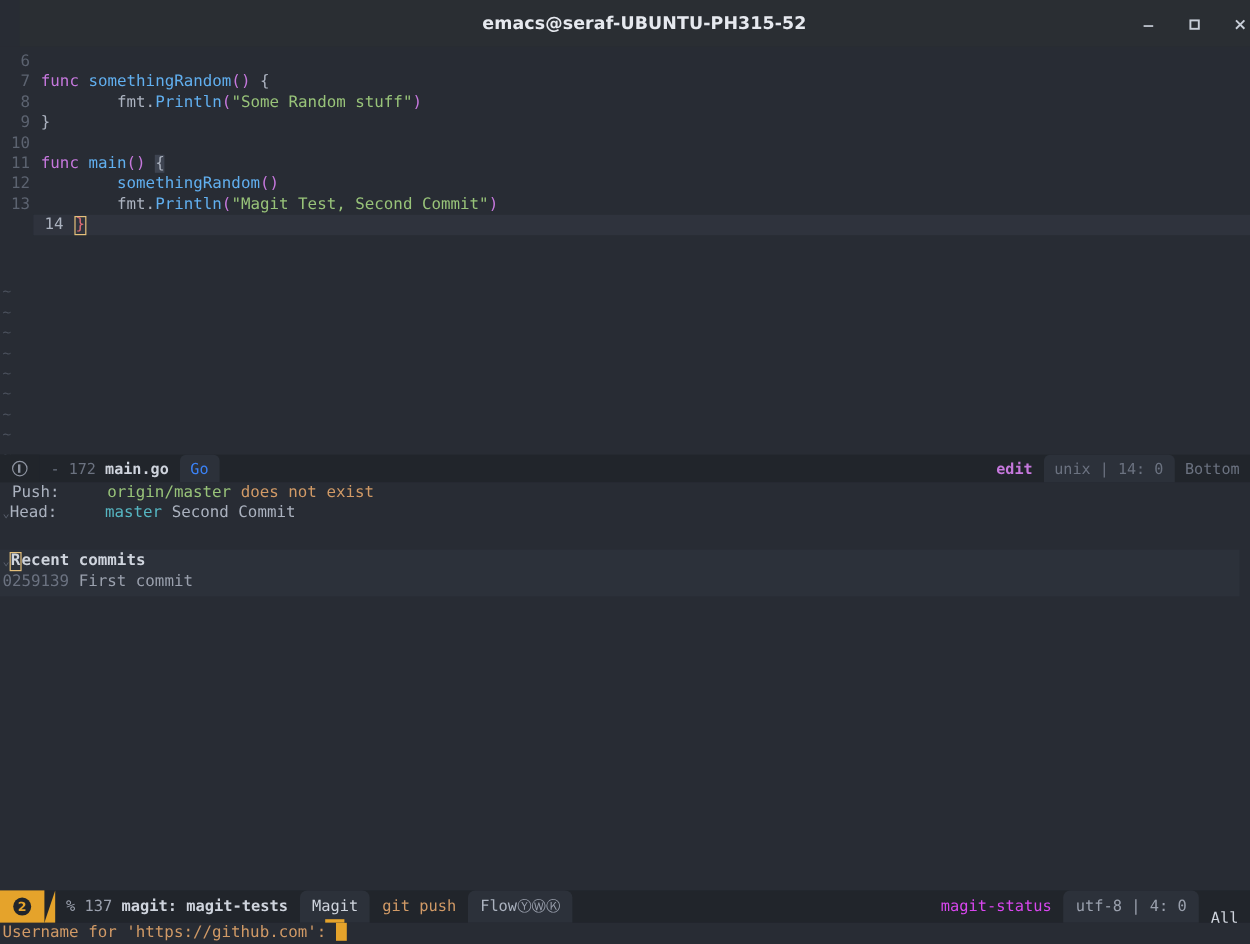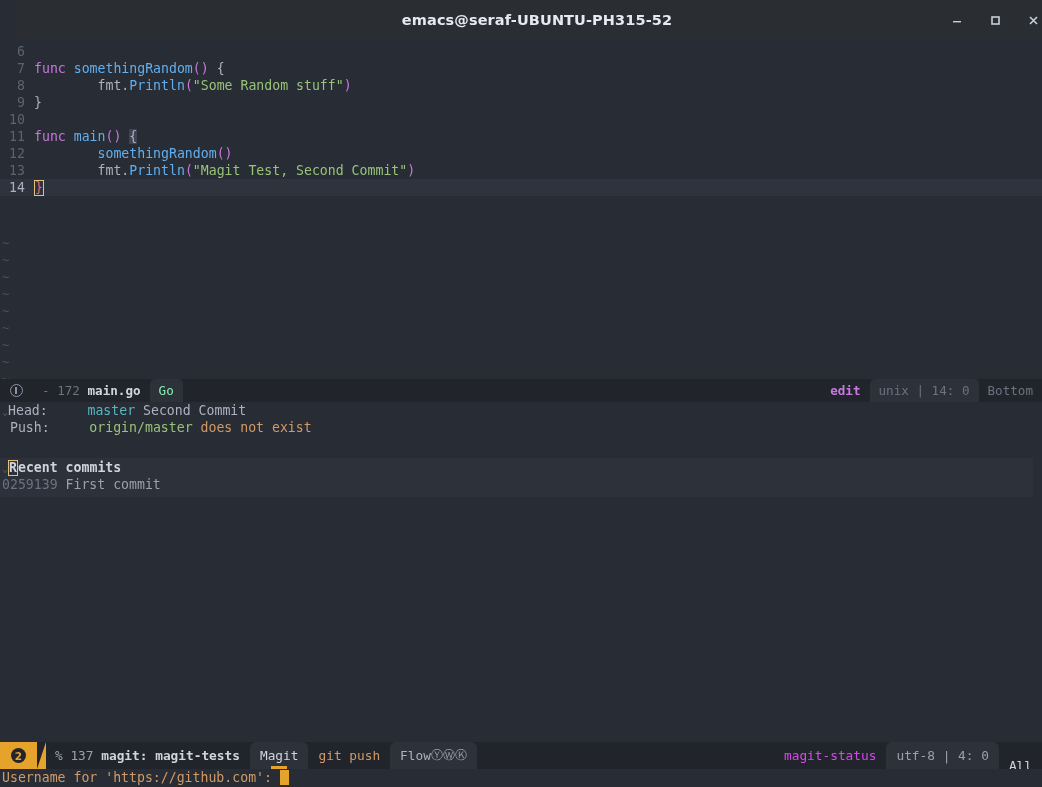--- a/index.html
+++ b/index.html
@@ -40,21 +40,21 @@
   }
   .codeline {
     height: 17px; line-height: 17px; font-size: 13.2px; white-space: pre;
     display: flex;
   }
   .lnum {
     display: inline-block; width: 34px; text-align: right;
     color: #5c6370; padding-right: 9px; flex: none;
   }
   .lnum.cur { color: #abb2bf; background: #2f333d; }
-  .codeline.cur { background: #2f333d; }
+  .codeline.cur { background: #2f333d; margin-left: 28px; }
   .ctext { flex: 1; }
   .kw   { color: #c678dd; }
   .fn   { color: #61afef; }
   .pun  { color: #c678dd; }
   .str  { color: #98c379; }
   .pln  { color: #abb2bf; }
   .brc  { color: #abb2bf; }
   .brc-hl { color: #abb2bf; background: #3e4451; }
   .cursor-box {
     display:inline-block; border: 1.5px solid #e5c07b; color:#e06c75;
@@ -87,21 +87,21 @@
     content:""; position:absolute; left:4.2px; top:1.6px;
     width:2.2px; height:7.5px; background:#8d93a0;
   }
   .ml-seg {
     height: 23px; display:flex; align-items:center; padding: 0 9px;
     color:#9aa0ad; white-space:pre;
   }
   .ml-seg.raised { background:#2c313a; border-radius: 5px 5px 0 0; }
   .ml-file { color:#cfd4dd; font-weight:bold; }
   .ml-dim  { color:#6b7280; }
-  .ml-mode { color:#86efac; }
+  .ml-mode { color:#3b82f6; }
   .ml-edit { color:#c678dd; font-weight:bold; }
   .ml-spacer { flex:1; }
 
   
   .magit {
     position: absolute; left: 0; top: 402px; width: 1042px; height: 340px;
     background: #282c34; font-size: 13.2px;
   }
   .mg-line { height: 17px; line-height: 17px; white-space: pre; padding-left: 2px; }
   .mg-arrow { color:#5c6370; font-size: 10px; }
@@ -235,22 +235,22 @@
   </div>
   <div class="ml-seg"><span class="ml-dim">-</span>&nbsp;<span class="ml-dim">172</span>&nbsp;<span class="ml-file">main.go</span></div>
   <div class="ml-seg raised"><span class="ml-mode">Go</span></div>
   <div class="ml-spacer"></div>
   <div class="ml-seg"><span class="ml-edit">edit</span></div>
   <div class="ml-seg raised"><span class="ml-dim">unix | 14: 0</span></div>
   <div class="ml-seg"><span class="ml-dim">Bottom</span></div>
 </div>
 
 <div class="magit">
+  <div class="mg-line">&nbsp;<span class="mg-label">Push:</span>&nbsp;&nbsp;&nbsp;&nbsp;&nbsp;<span class="mg-remote">origin/master</span>&nbsp;<span class="mg-warn">does not exist</span></div>
   <div class="mg-line"><span class="mg-arrow">⌄</span><span class="mg-label">Head:</span>&nbsp;&nbsp;&nbsp;&nbsp;&nbsp;<span class="mg-branch">master</span>&nbsp;<span class="mg-msg">Second Commit</span></div>
-  <div class="mg-line">&nbsp;<span class="mg-label">Push:</span>&nbsp;&nbsp;&nbsp;&nbsp;&nbsp;<span class="mg-remote">origin/master</span>&nbsp;<span class="mg-warn">does not exist</span></div>
 
   <div class="mg-sec-wrap">
     <div class="mg-line"><span class="mg-arrow">⌄</span><span class="mg-cursor mg-head">R</span><span class="mg-head">ecent commits</span></div>
     <div id="commit-rows">
         <div class="mg-line"><span class="mg-hash">0259139</span> <span class="mg-cmt-msg">First commit</span></div>
       </div>
   </div>
 </div>
 
 <div class="botbar">

